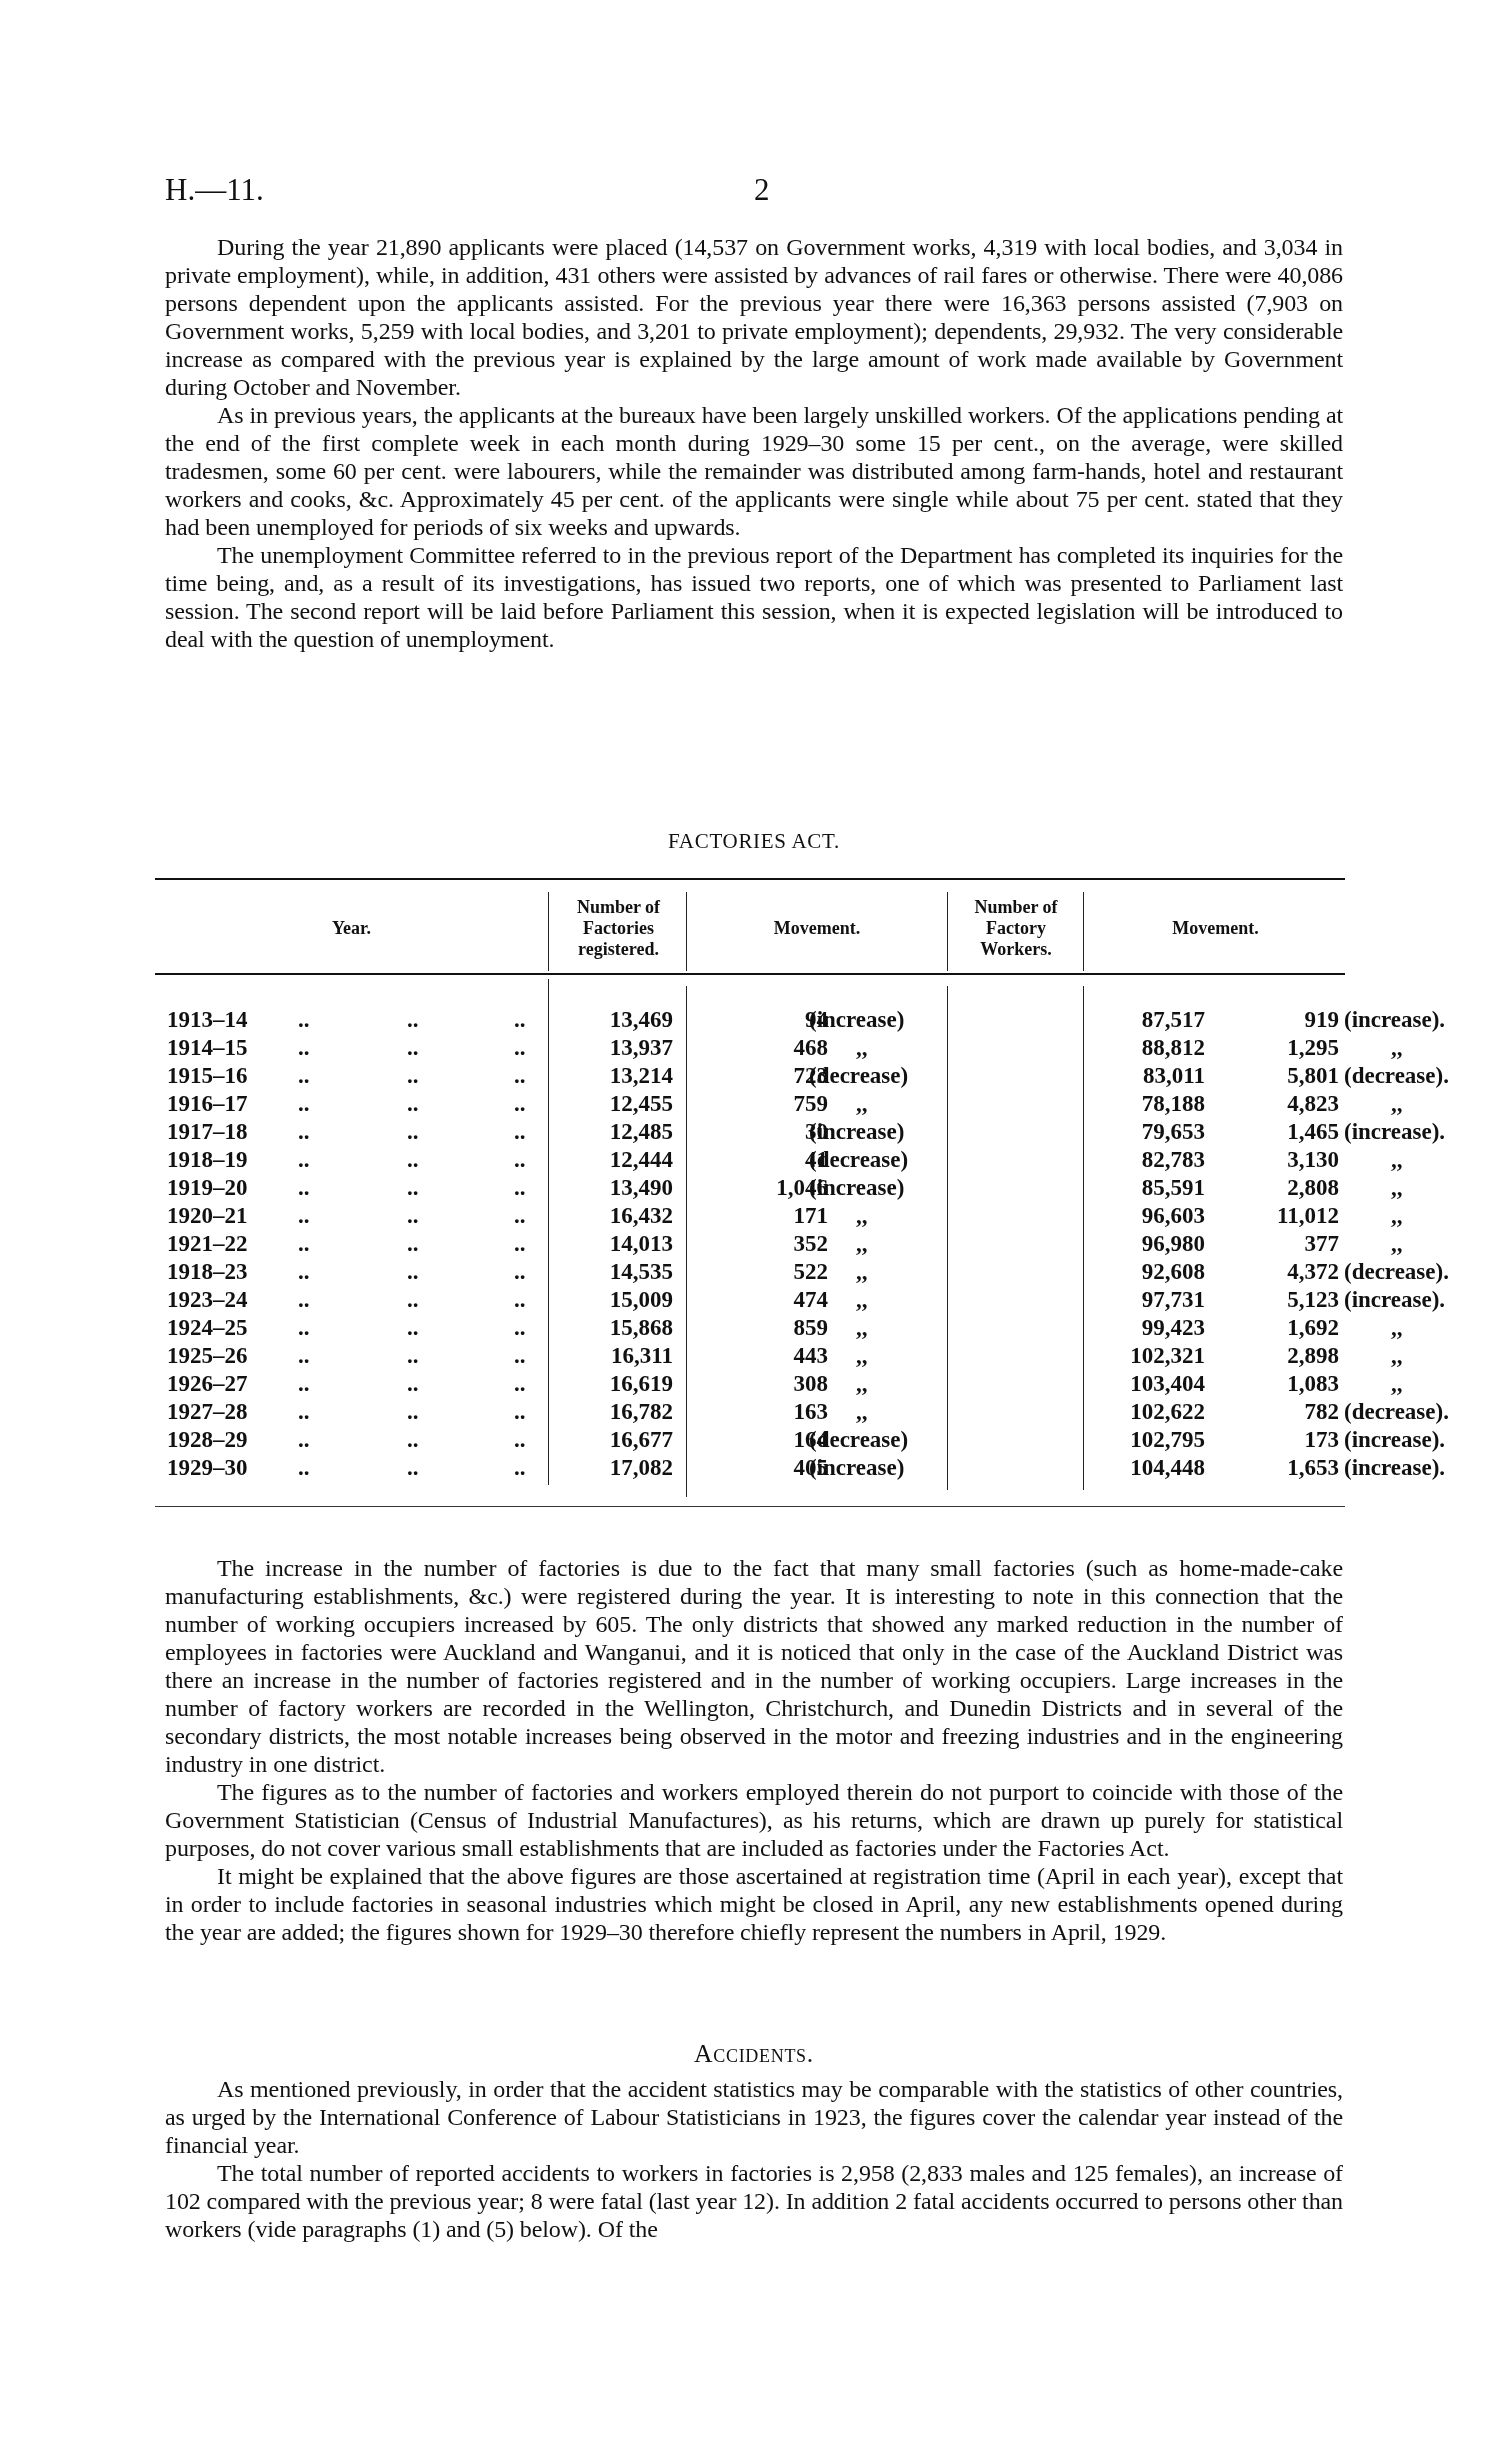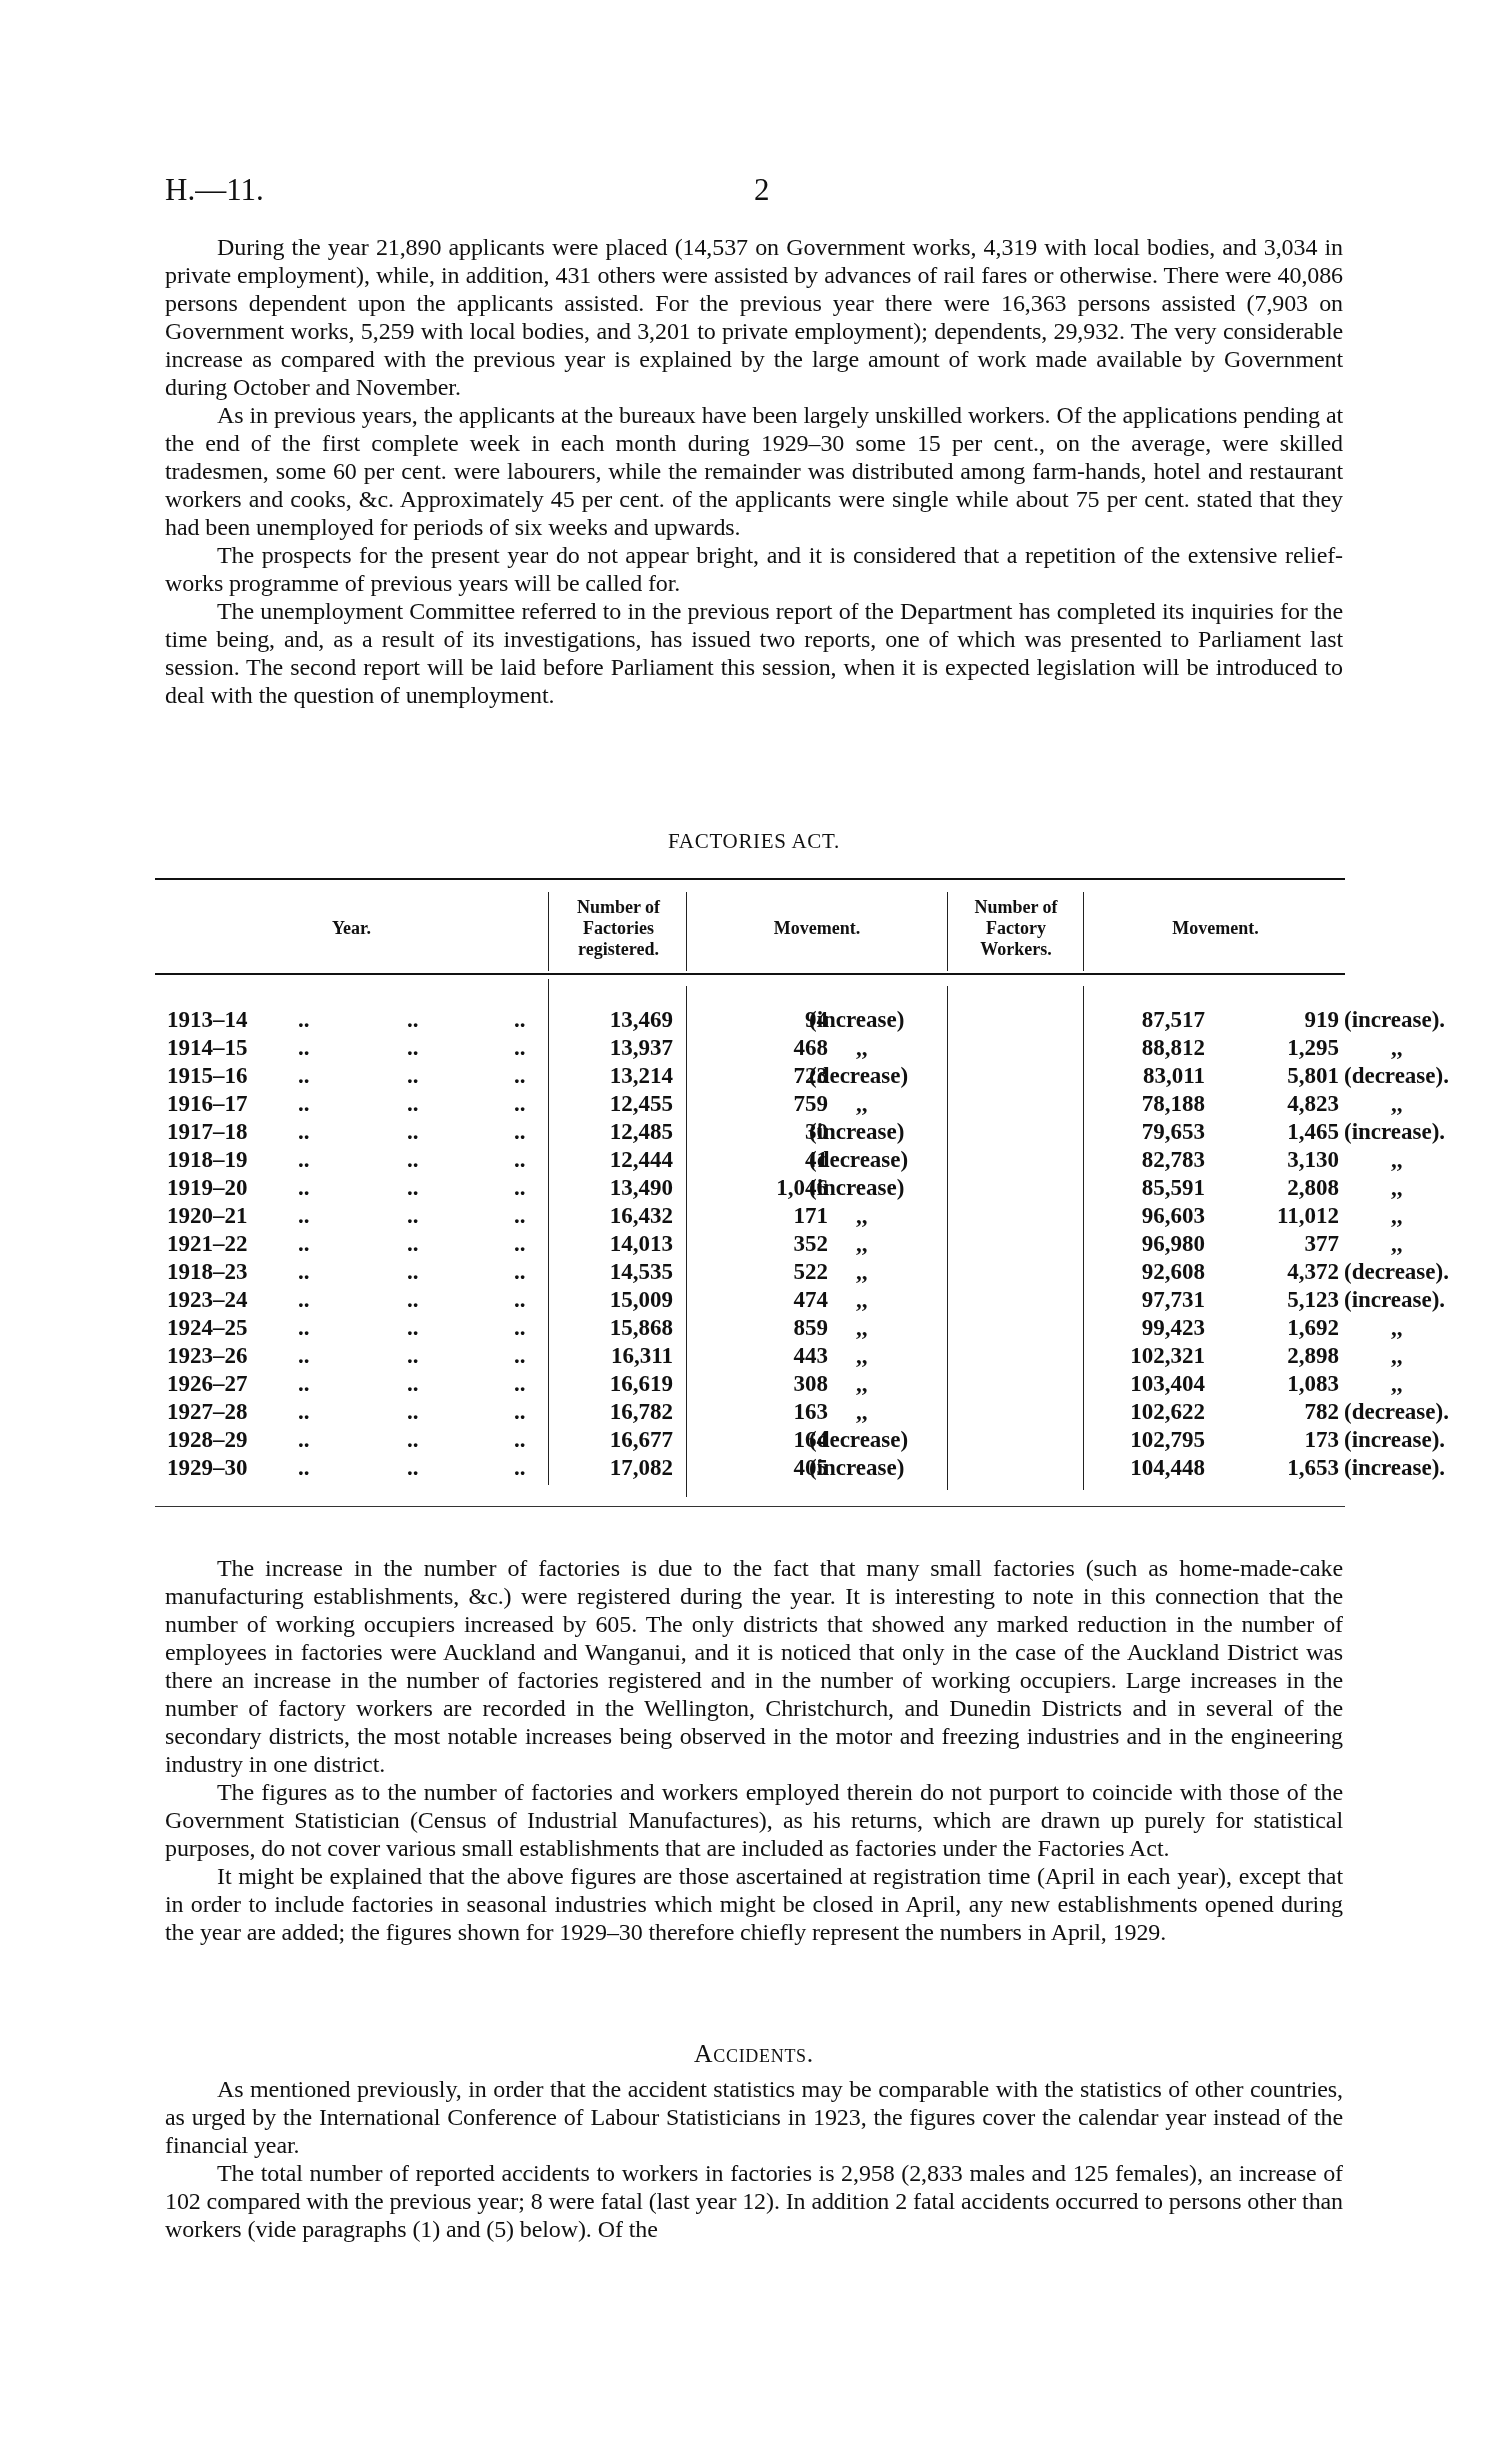--- a/index.html
+++ b/index.html
@@ -68,21 +68,20 @@
 <body>
 
 <div class="running-head">
   <span class="code">H.—11.</span>
   <span class="pageno">2</span>
 </div>
 
 <div id="intro" class="body-text">
   <p>During the year 21,890 applicants were placed (14,537 on Government works, 4,319 with local bodies, and 3,034 in private employment), while, in addition, 431 others were assisted by advances of rail fares or otherwise. There were 40,086 persons dependent upon the applicants assisted. For the previous year there were 16,363 persons assisted (7,903 on Government works, 5,259 with local bodies, and 3,201 to private employment); dependents, 29,932. The very considerable increase as compared with the previous year is explained by the large amount of work made available by Government during October and November.</p>
   <p>As in previous years, the applicants at the bureaux have been largely unskilled workers. Of the applications pending at the end of the first complete week in each month during 1929–30 some 15 per cent., on the average, were skilled tradesmen, some 60 per cent. were labourers, while the remainder was distributed among farm-hands, hotel and restaurant workers and cooks, &amp;c. Approximately 45 per cent. of the applicants were single while about 75 per cent. stated that they had been unemployed for periods of six weeks and upwards.</p>
-  <p>The prospects for the present year do not appear bright, and it is considered that a repetition of the extensive relief-works programme of previous years will be called for.</p>
   <p>The unemployment Committee referred to in the previous report of the Department has completed its inquiries for the time being, and, as a result of its investigations, has issued two reports, one of which was presented to Parliament last session. The second report will be laid before Parliament this session, when it is expected legislation will be introduced to deal with the question of unemployment.</p>
 </div>
 
 <div id="factories-title" class="section-title">FACTORIES ACT.</div>
 
 <div class="ftable">
   <div class="rule top"></div>
   <div class="rule mid"></div>
   <div class="rule bot"></div>
 
@@ -241,21 +240,21 @@
         <span class="c-dots2">..</span>
         <span class="c-dots3">..</span>
         <span class="c-fac">15,868</span>
         <span class="c-mov1num">859</span>
         <span class="c-mov1note" style="margin-left: 47px;">,,</span>
         <span class="c-wrk">99,423</span>
         <span class="c-mov2num">1,692</span>
         <span class="c-mov2note" style="margin-left: 47px;">,,</span>
       </div>
       <div class="row">
-        <span class="c-year">1923–26</span>
+        <span class="c-year">1925–26</span>
         <span class="c-dots1">..</span>
         <span class="c-dots2">..</span>
         <span class="c-dots3">..</span>
         <span class="c-fac">16,311</span>
         <span class="c-mov1num">443</span>
         <span class="c-mov1note" style="margin-left: 47px;">,,</span>
         <span class="c-wrk">102,321</span>
         <span class="c-mov2num">2,898</span>
         <span class="c-mov2note" style="margin-left: 47px;">,,</span>
       </div>

